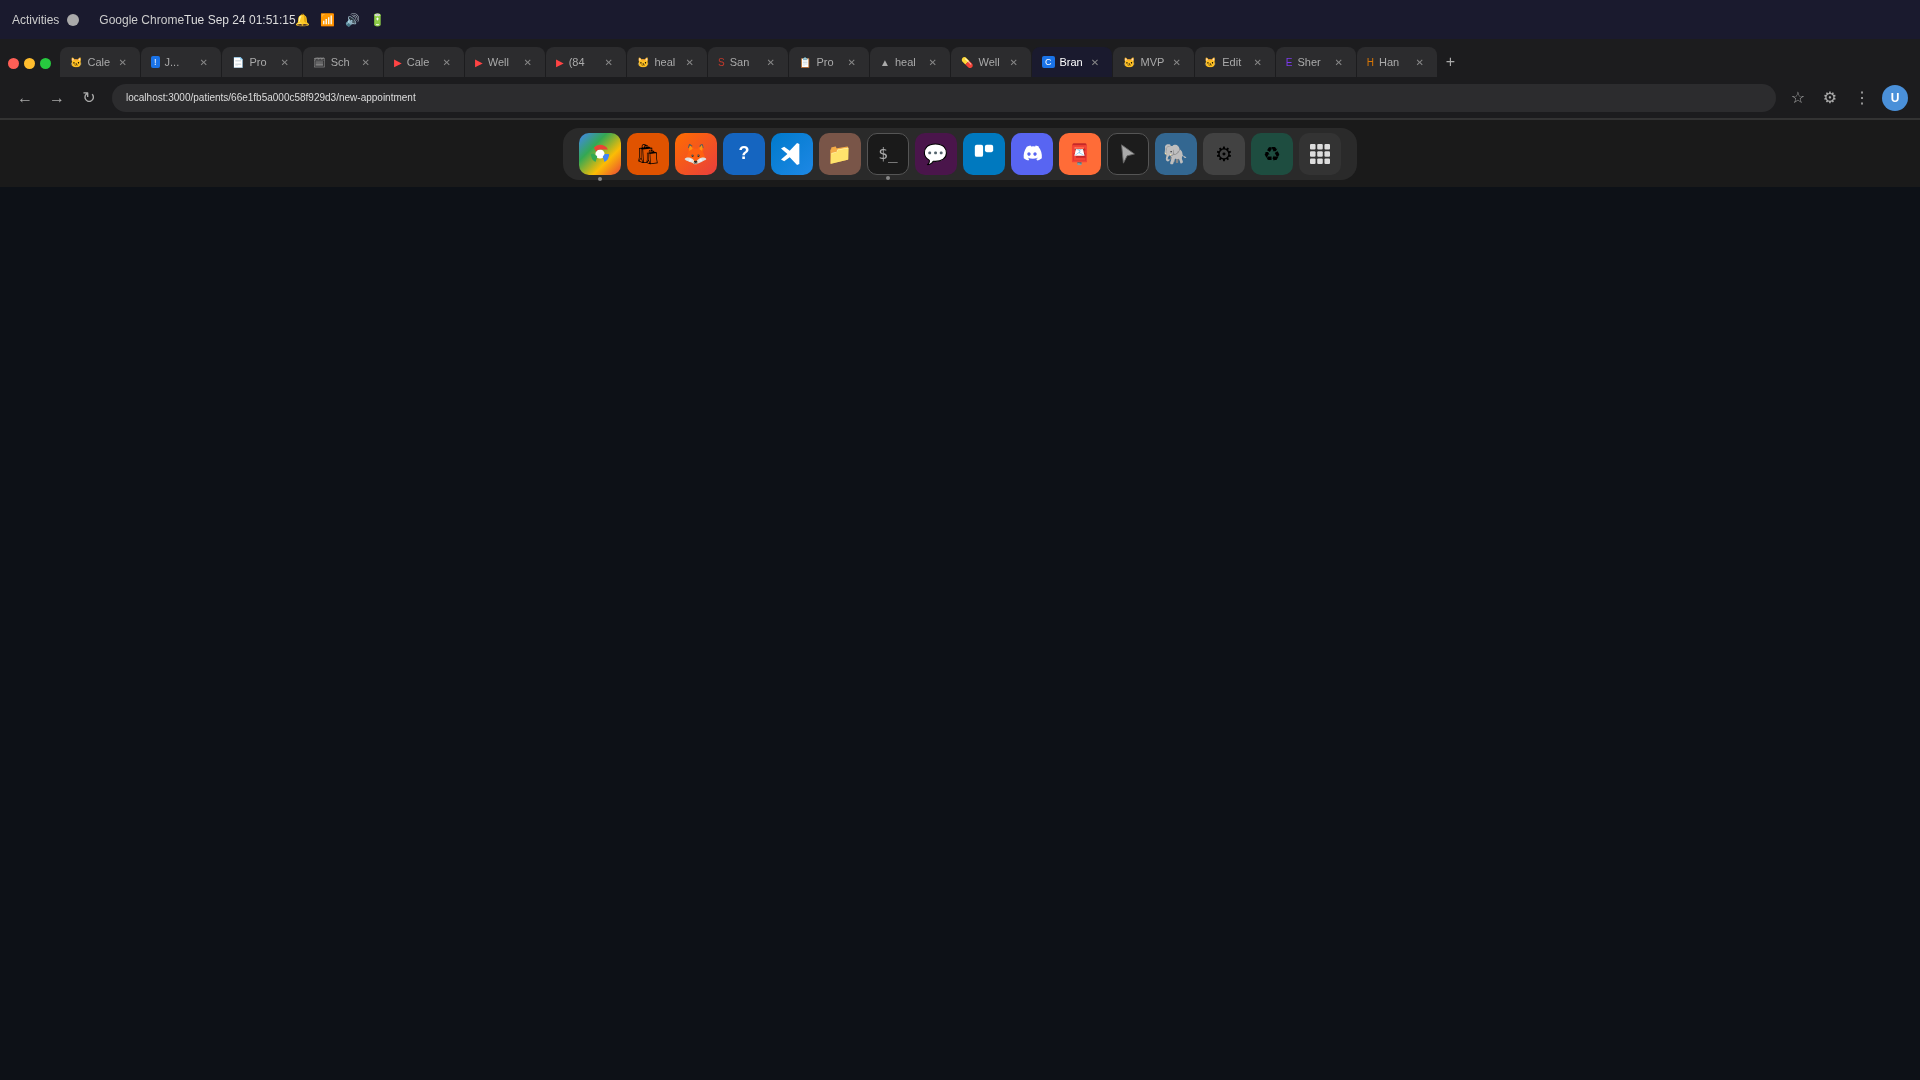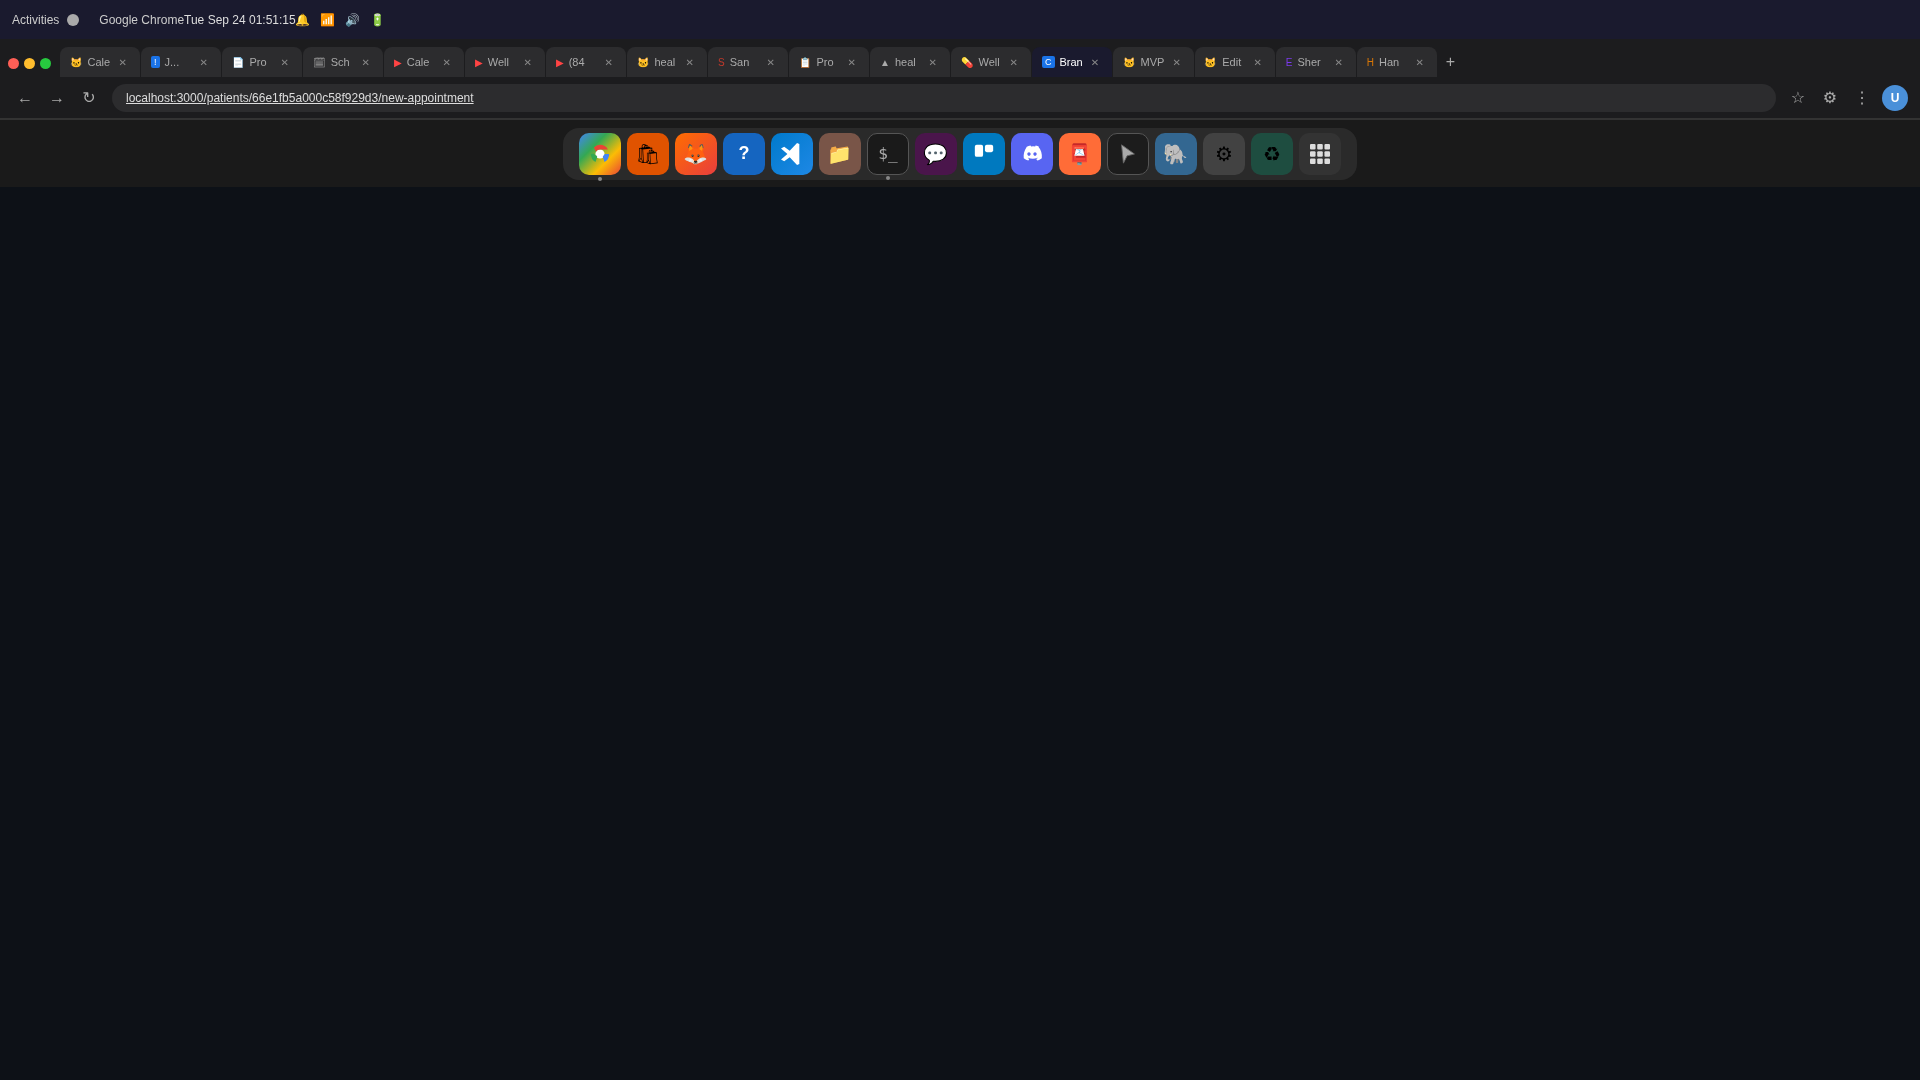--- a/index.html
+++ b/index.html
@@ -97,23 +97,22 @@
       display: flex; align-items: center; justify-content: center;
     }
     .address-input {
       flex: 1;
       background: #2c2c2e;
       border: none;
       border-radius: 20px;
       height: 28px;
       padding: 0 14px;
       color: #ddd;
-      font-size: 12px;
+      font-size: 10px;
       outline: none;
-      text-decoration: underline;
     }
     .address-icons { display: flex; gap: 8px; align-items: center; }
     .addr-icon {
       color: #aaa; font-size: 16px; cursor: pointer;
       width: 24px; height: 24px;
       display: flex; align-items: center; justify-content: center;
     }
     .addr-icon.avatar {
       width: 26px; height: 26px;
       border-radius: 50%;

